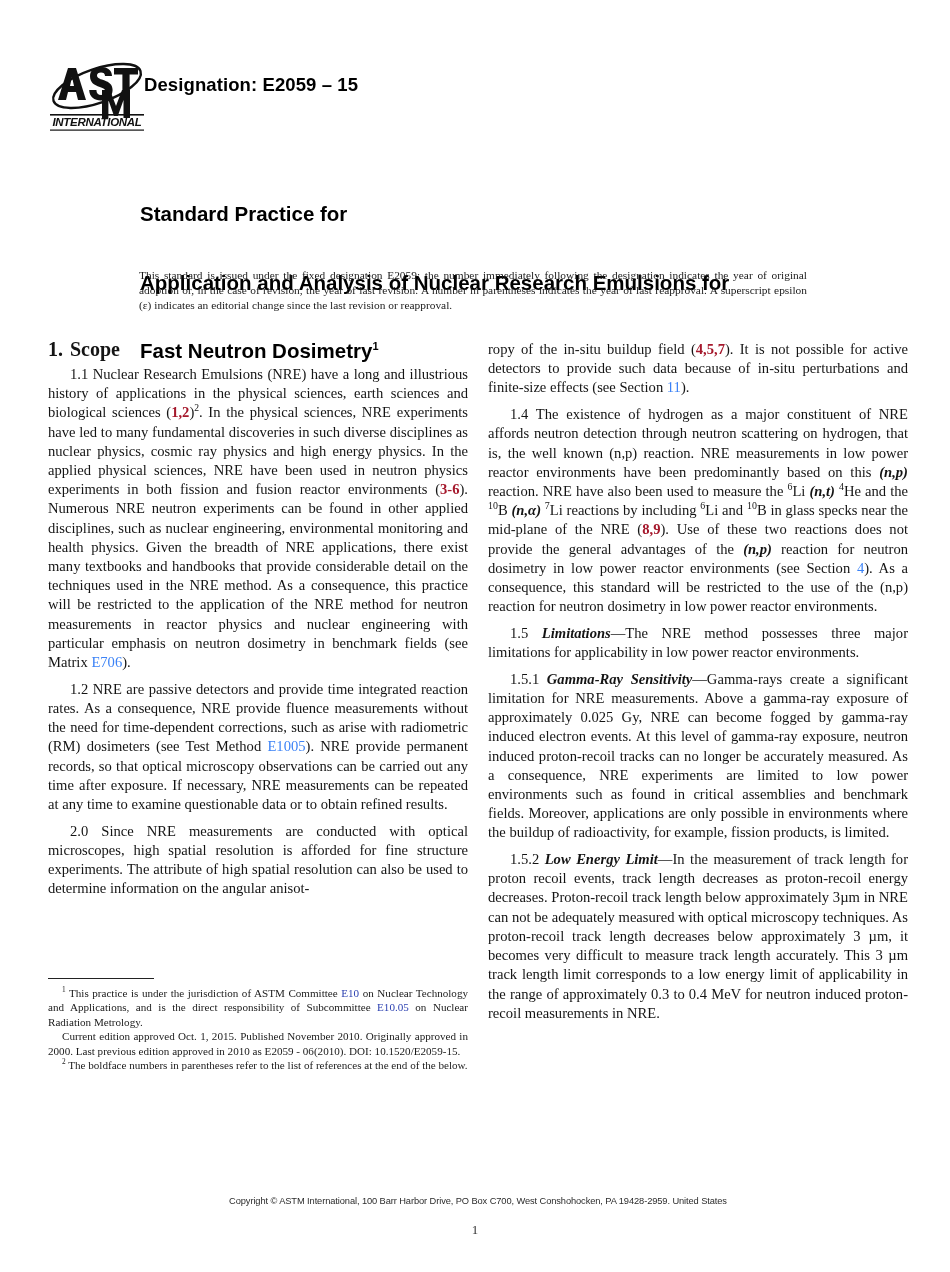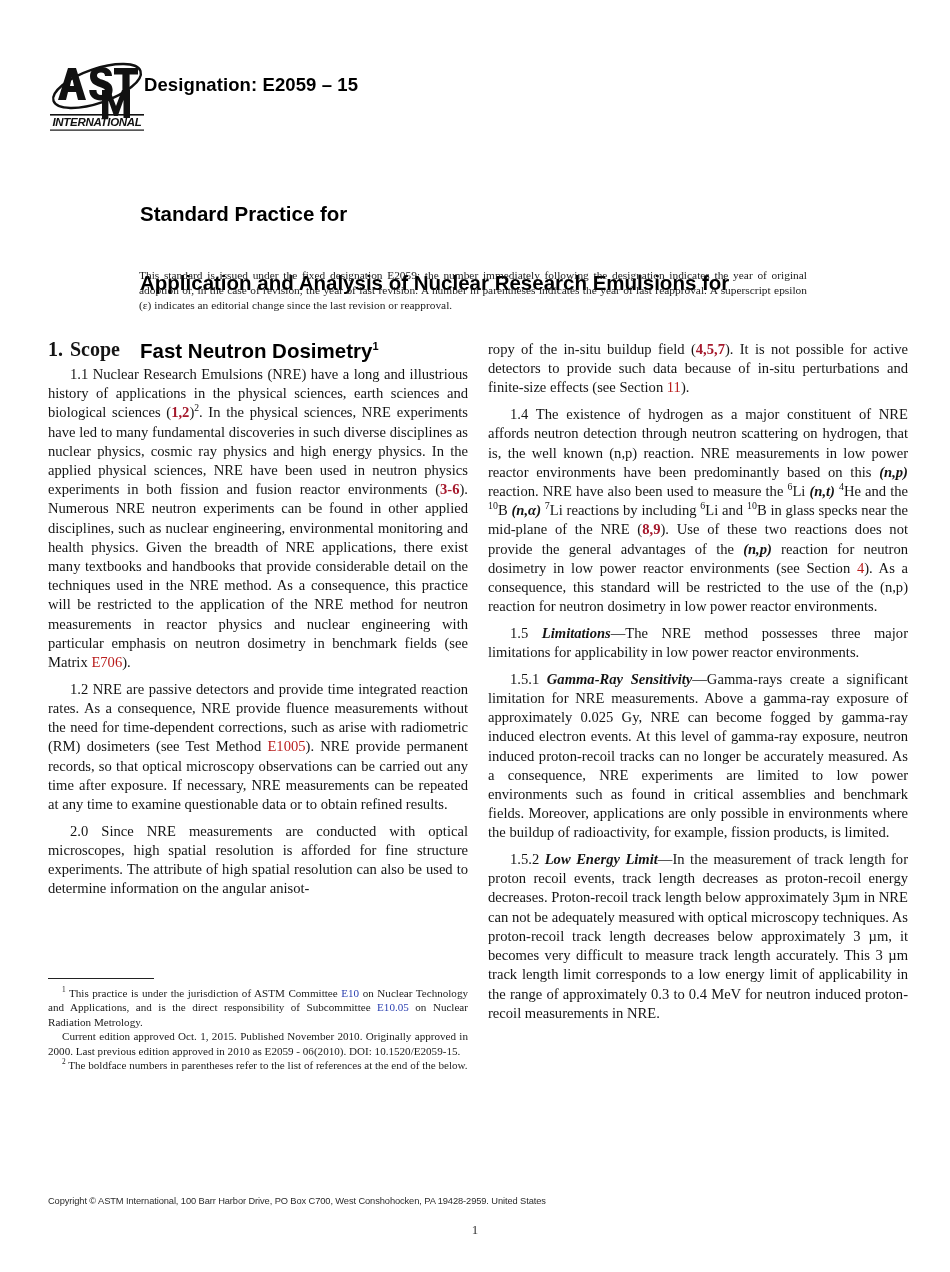--- a/index.html
+++ b/index.html
@@ -112,21 +112,21 @@
     text-align: justify;
     hyphens: manual;
   }
   p.para + p.para { margin-top: 7.5px; }
 
   .ref {
     color: #A5182C;
     font-weight: bold;
   }
   .reflink {
-    color: #b91c1c;
+    color: #3b82f6;
     font-weight: normal;
   }
   .bluelink { color: #2a3fb0; }
   i, .it { font-style: italic; font-weight: bold; }
   sup.iso {
     font-size: 0.68em;
     vertical-align: super;
     line-height: 0;
   }
   sup.fn {
@@ -162,20 +162,21 @@
   .footer-copy {
     position: absolute;
     left: 48px;
     top: 1196px;
     width: 860px;
     font-family: "Liberation Sans", "DejaVu Sans", sans-serif;
     font-size: 9.3px;
     color: #2b2b2b;
     letter-spacing: -0.1px;
     white-space: nowrap;
+    text-align: center;
   }
   .page-number {
     position: absolute;
     left: 0;
     top: 1222px;
     width: 950px;
     text-align: center;
     font-size: 13px;
     color: #333;
   }

